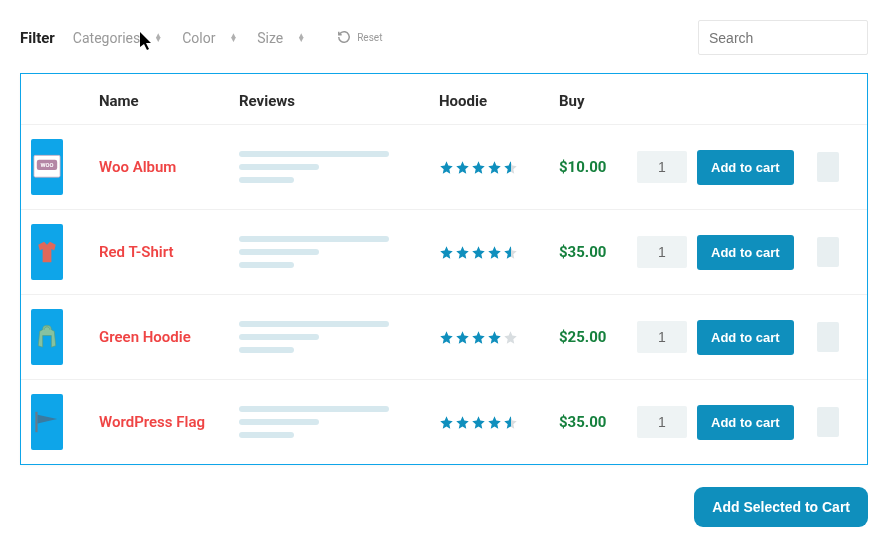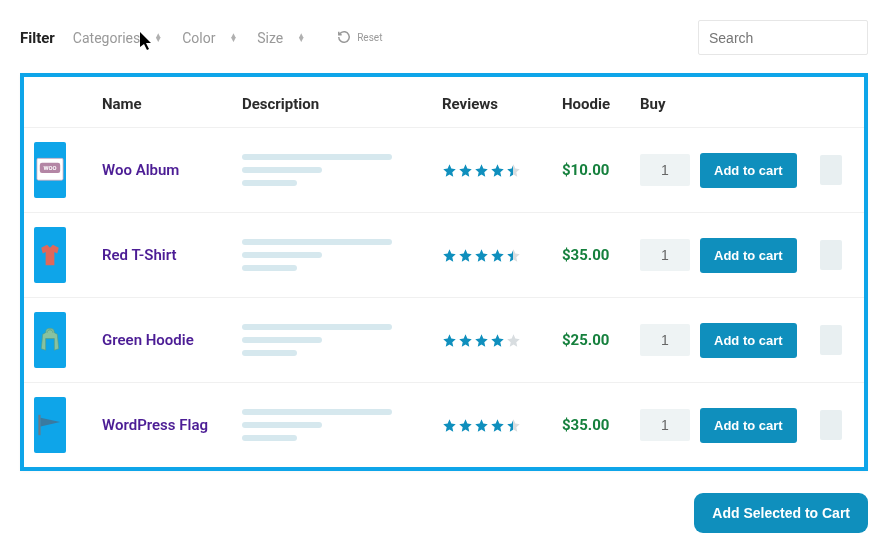--- a/index.html
+++ b/index.html
@@ -66,21 +66,21 @@
   }
   .cursor {
     position: absolute;
     left: 140px;
     top: 32px;
     pointer-events: none;
     z-index: 10;
   }
   .table-card {
     margin: 0 20px 12px 20px;
-    border: 4px solid #0ea5e9;
+    border: 1px solid #0ea5e9;
     box-shadow: 0 1px 3px rgba(0,0,0,0.03);
     background: #fff;
   }
   .thead, .trow {
     display: grid;
     grid-template-columns: 78px 140px 200px 120px 78px 180px 40px;
     align-items: center;
     padding: 14px 0;
   }
   .thead {
@@ -101,21 +101,21 @@
     background: #0ea5e9;
     margin-left: 10px;
     display: flex;
     align-items: center;
     justify-content: center;
     border-radius: 2px;
   }
   .pname {
     font-size: 15px;
     font-weight: 600;
-    color: #4c1d95;
+    color: #ef4444;
     line-height: 1.35;
     padding-right: 8px;
   }
   .desc-skel {
     display: flex;
     flex-direction: column;
     gap: 7px;
   }
   .skel-bar {
     height: 6px;
@@ -231,21 +231,20 @@
     <svg width="16" height="20" viewBox="0 0 16 20">
         <path d="M0 0 L0 15 L4 12 L7 18 L9 17 L6 11 L11 11 Z" fill="#000"></path>
       </svg>
   </div>
 </div>
 
 <div class="table-card">
   <div class="thead">
     <div></div>
     <div class="th">Name</div>
-    <div class="th">Description</div>
     <div class="th">Reviews</div>
     <div class="th">Hoodie</div>
     <div class="th">Buy</div>
     <div></div>
   </div>
   <div id="rows">
       <div class="trow">
     <div class="thumb">
           <svg width="44" height="44" viewBox="0 0 44 44">
             <rect x="4" y="6" width="36" height="30" rx="2" fill="#fff" stroke="#c9a3b8"></rect>

